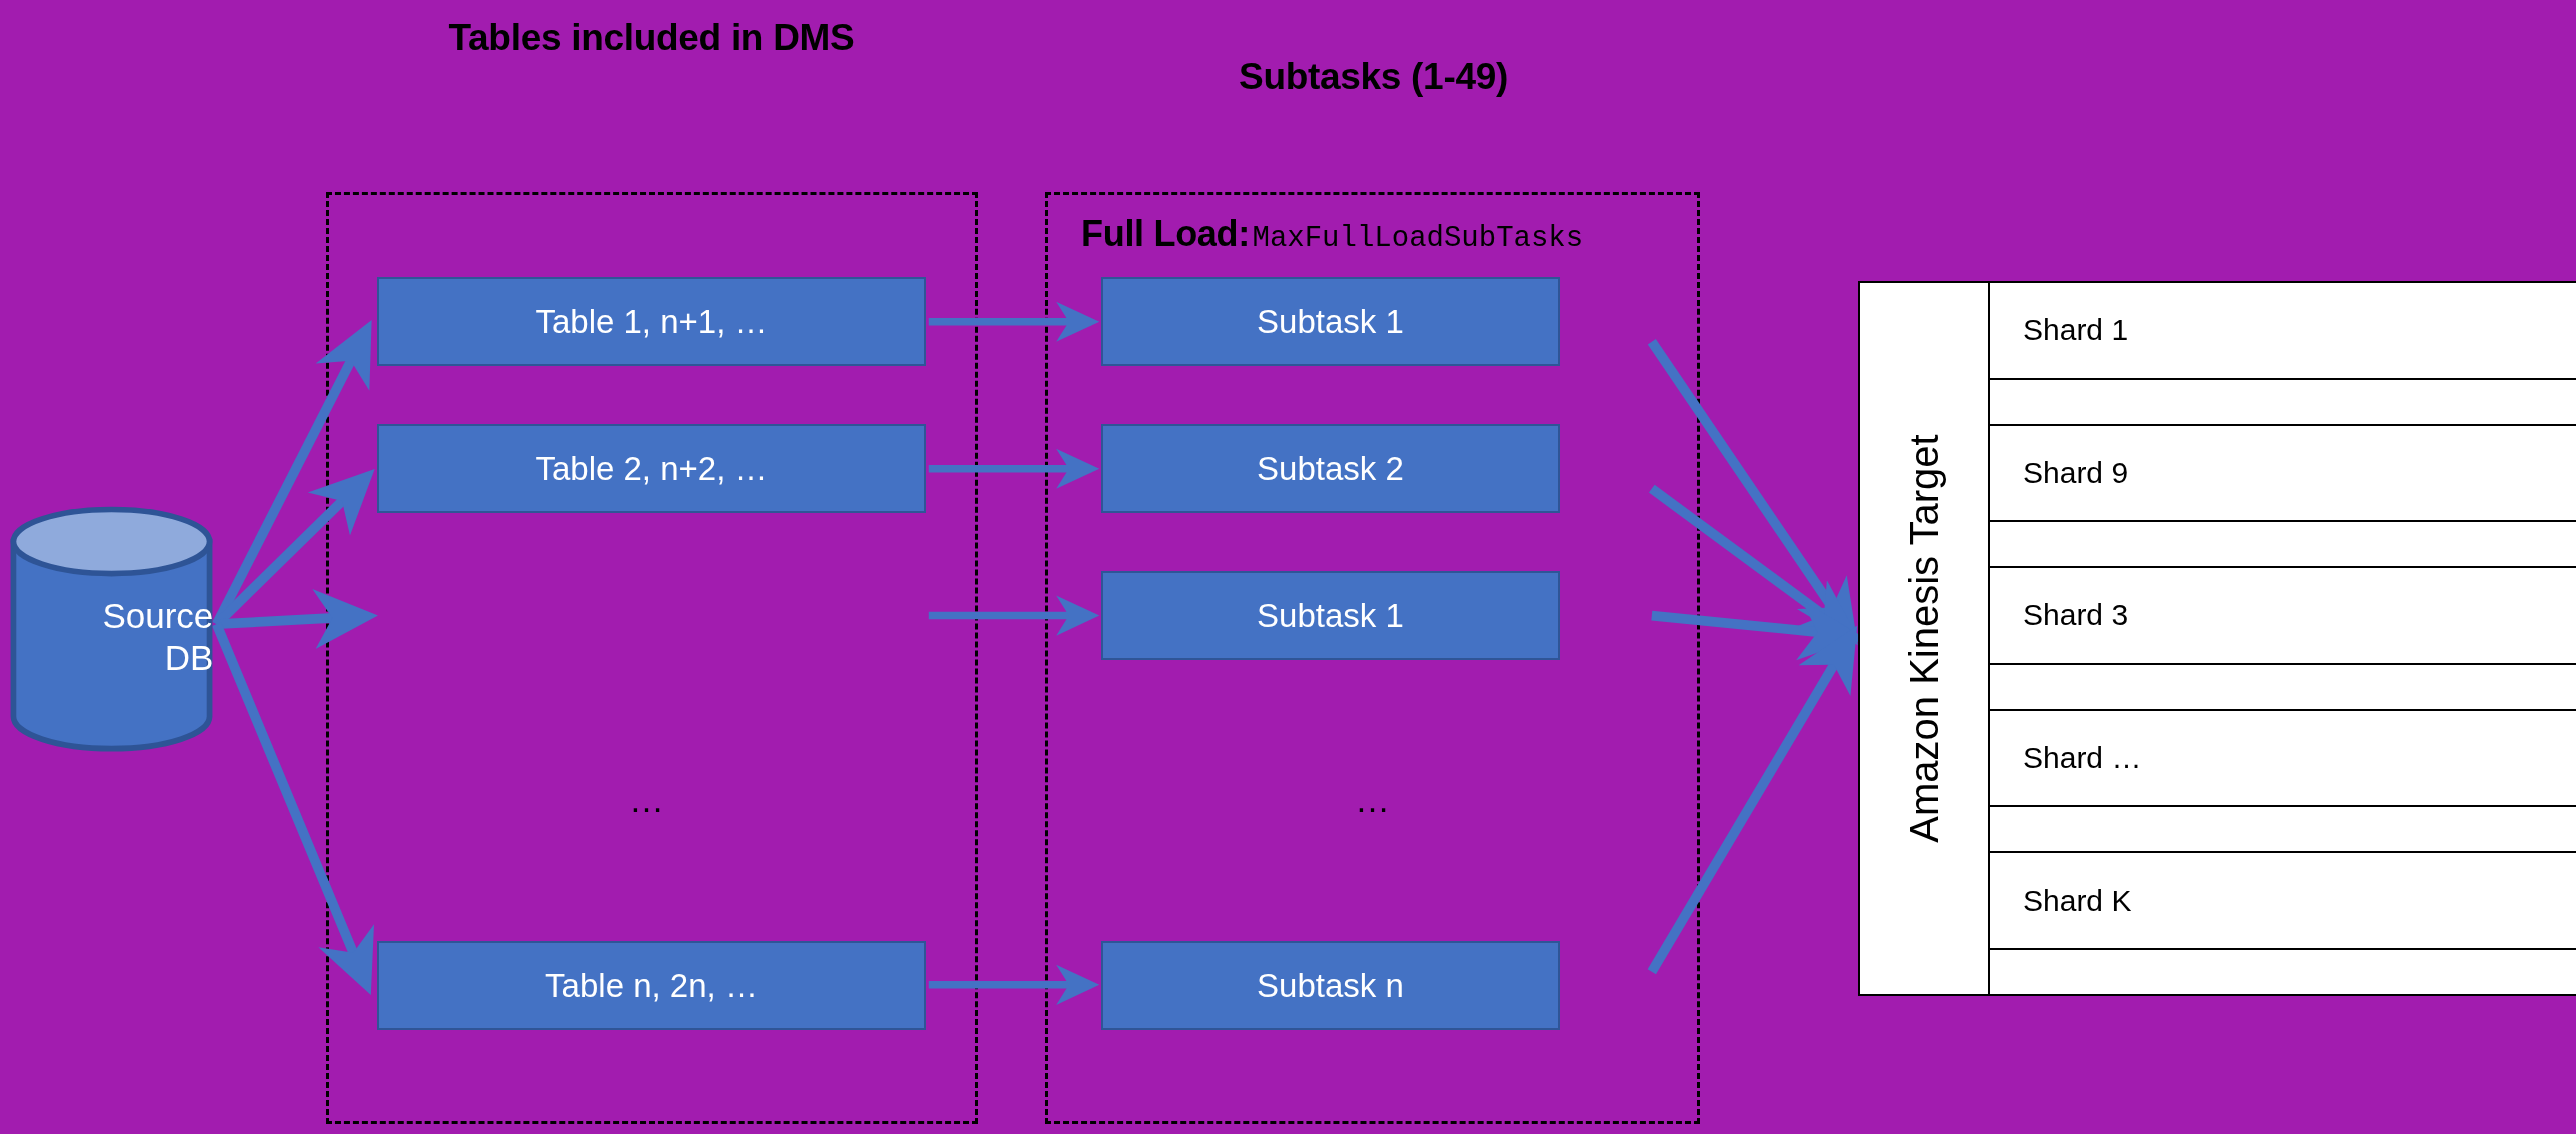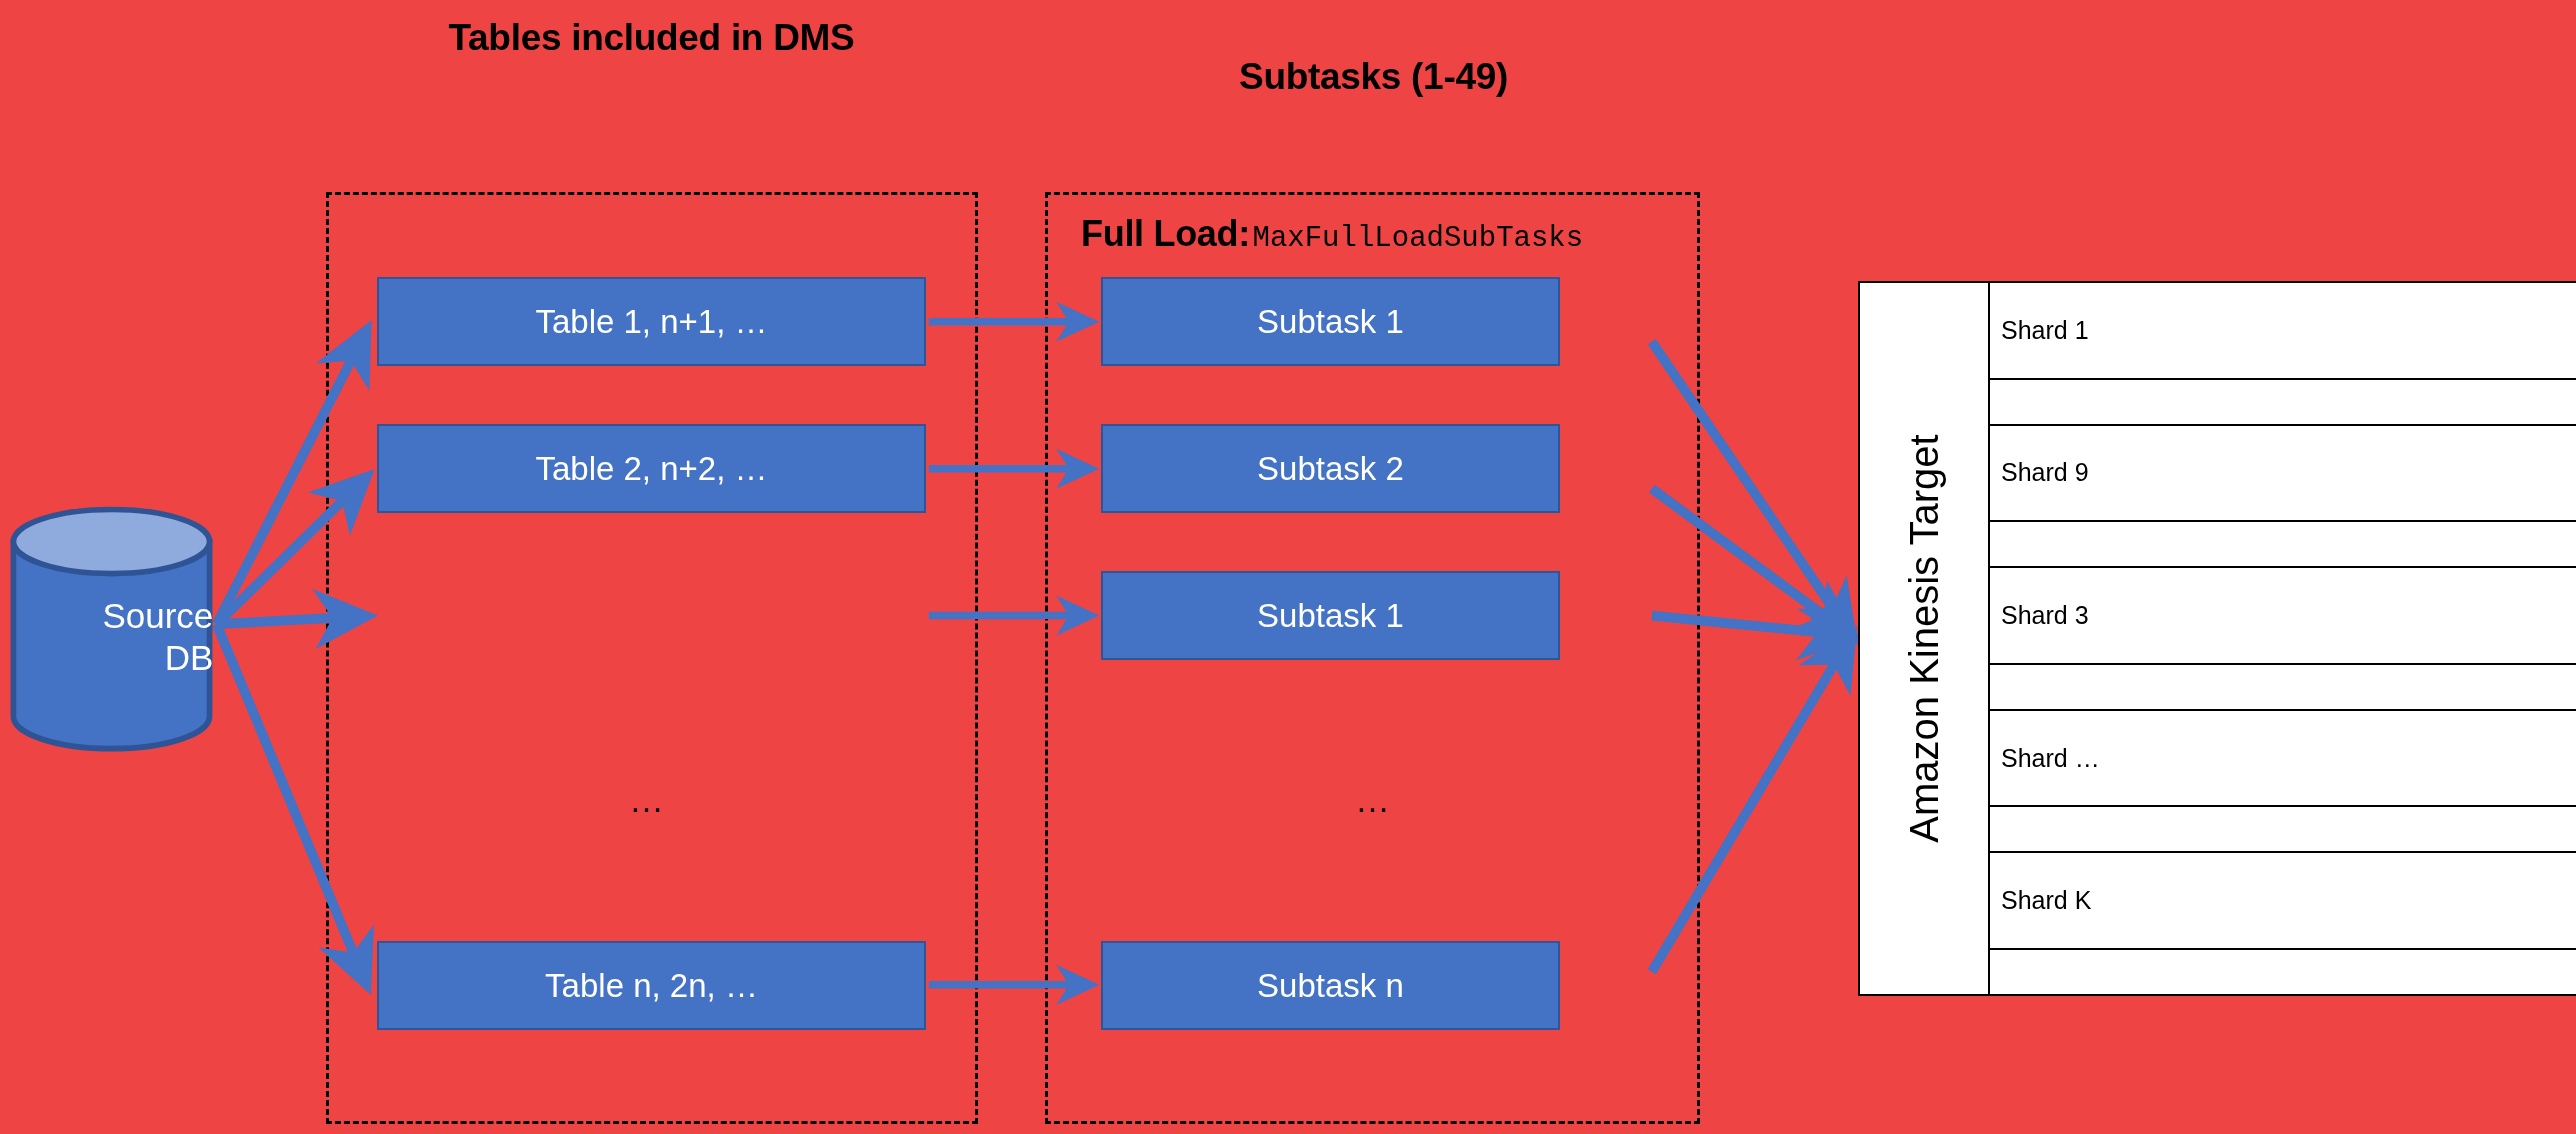--- a/index.html
+++ b/index.html
@@ -4,21 +4,21 @@
 <style>
   html,body{margin:0;padding:0;background:#ffffff;}
   body{
     font-family:"Liberation Sans", sans-serif;
     -webkit-font-smoothing:antialiased;
   }
   #stage{
     position:relative;
     width:2576px;
     height:1134px;
-    background:#ef4444;
+    background:#a21caf;
     overflow:hidden;
   }
   
   .col-title{
     position:absolute;
     font-weight:bold;
     color:#000000;
     text-align:center;
     line-height:1.12;
     font-size:37px;
@@ -154,23 +154,23 @@
     flex:1 1 auto;
     display:flex;
     flex-direction:column;
     box-sizing:border-box;
   }
   .shard-row{
     border-bottom:2.3px solid #000;
     box-sizing:border-box;
     display:flex;
     align-items:center;
-    padding-left:11px;
-    color:#000;
-    font-size:25px;
+    padding-left:33px;
+    color:#000;
+    font-size:30px;
     font-stretch:condensed;
   }
   .shard-row.named{ flex:2.15 1 0; }
   .shard-row.blank{ flex:1 1 0; }
   .shard-row:last-child{ border-bottom:none; }
 </style>
 </head>
 <body>
 
 <div id="stage">

